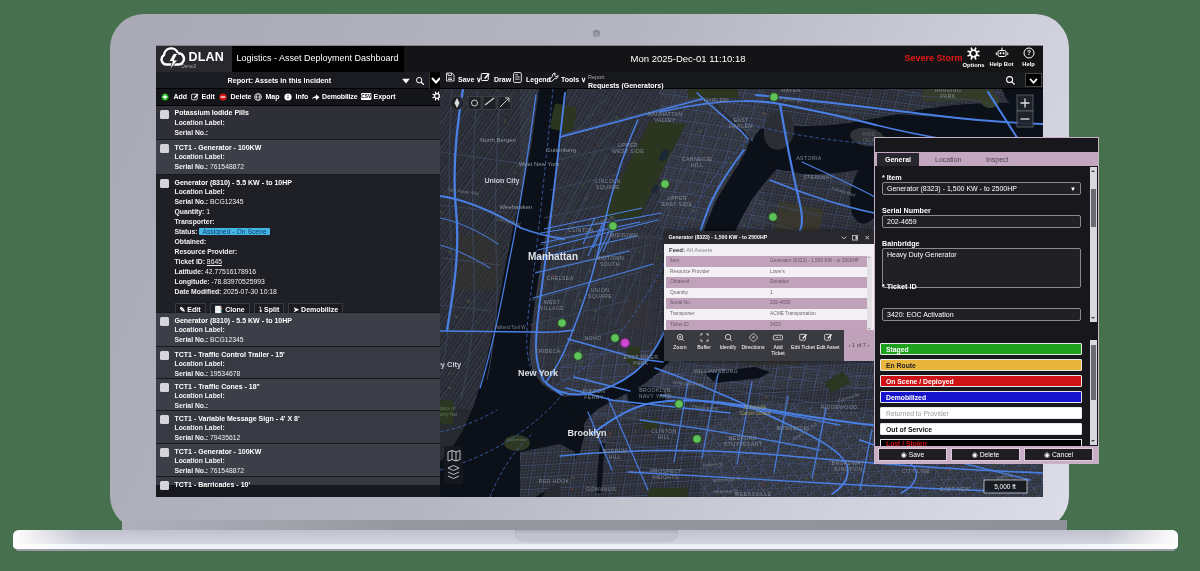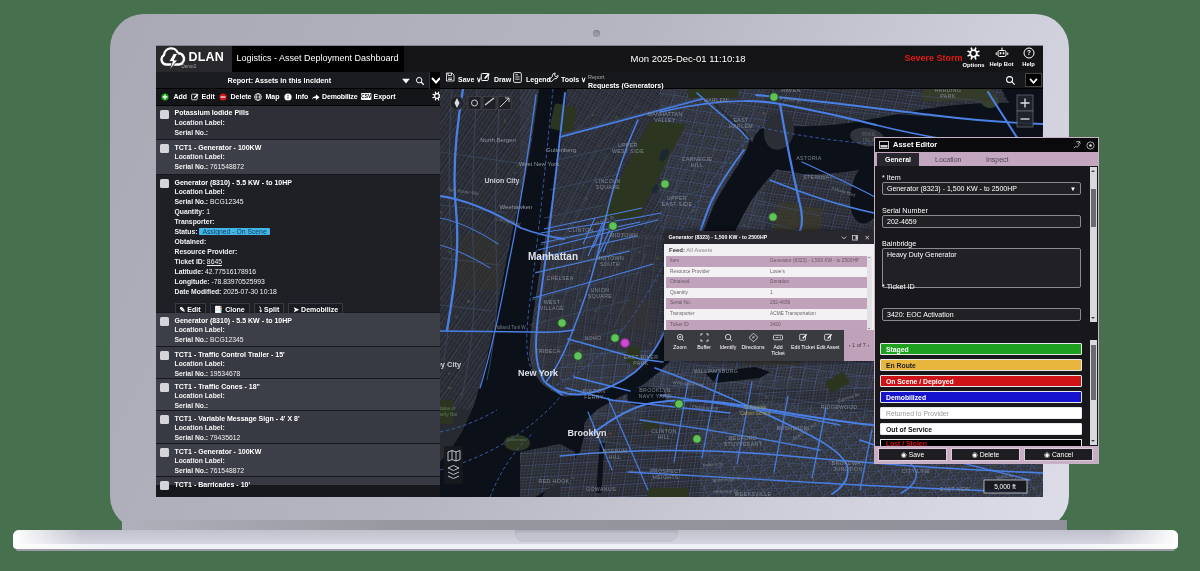--- a/index.html
+++ b/index.html
@@ -82,21 +82,21 @@
 .pf svg { display:block; margin:0 auto 2px;}
 #pp-pager { position:absolute; right:0; top:0; width:30px; height:31px; background:#bfa2ba; color:#4a3a46; font-size:5.5px; text-align:center; line-height:31px;}
 
 #editor { left:874px; top:137px; width:225px; height:327px; background:#17171c; border:1.5px solid #c9b2c5; }
 #ed-title { position:absolute; left:0; top:0; width:100%; height:13.5px; background:#0a0a0c; color:#fff; font-size:7.5px; font-weight:bold; line-height:13.5px; padding-left:18px;}
 #ed-title svg { position:absolute; left:4px; top:3px;}
 #ed-tabs { position:absolute; left:0; top:13.5px; width:100%; height:14.5px; background:#c3a6bf; }
 .tab { position:absolute; top:1.5px; height:13px; font-size:7px; line-height:13px; padding:0 8px; color:#4f4752;}
 .tab.act { background:#27272d; color:#fff; font-weight:bold; }
 #ed-body { position:absolute; left:0; top:28px; width:100%; height:157px; background:#17171c; }
-.ed-lbl { position:absolute; left:7px; color:#fff; font-size:7.2px; font-weight:normal;}
+.ed-lbl { position:absolute; left:7px; color:#fff; font-size:7.2px; font-weight:bold;}
 .ed-in { position:absolute; left:7px; width:199px; background:#202025; border:1px solid #8a8a92; border-radius:2px; color:#fff; font-size:7px; line-height:12px; padding:0 4px; }
 #ed-sb { position:absolute; right:1px; top:29px; width:7px; height:155px; background:#d9d9dd; }
 #ed-sb .th { position:absolute; left:1px; top:22px; width:5px; height:38px; background:#6a6a72;}
 #ed-sb:before{content:"";position:absolute;top:1px;left:1.2px;border:2.3px solid transparent;border-bottom-color:#444;}
 #ed-sb:after{content:"";position:absolute;bottom:1px;left:1.2px;border:2.3px solid transparent;border-top-color:#444;}
 #ed-status-h { position:absolute; left:0; top:185px; width:100%; height:15px; background:#26262b; color:#fff; font-size:7.5px; font-weight:bold; line-height:15px; padding-left:6px; border-top:1px solid #3a3a40;}
 .st { position:absolute; left:5px; width:202px; height:11.5px; font-size:6.8px; font-weight:bold; line-height:11.5px; padding-left:5px; border:1px solid #e8e8ea; border-radius:1px;}
 #ed-foot { position:absolute; left:0; bottom:0; width:100%; height:17px; background:#c9afc5; }
 .edbtn { position:absolute; top:2px; height:12.5px; width:69px; background:#1d1d22; border:1px solid #e0cbdc; color:#fff; font-size:6.8px; line-height:12px; text-align:center; }
 #ed-sb2 { position:absolute; right:1px; top:202px; width:7px; height:105px; background:#d9d9dd;}
@@ -814,32 +814,20 @@
           <path d="M7 11 L16 2 L18 4 L9.5 13z" fill="#fff"></path>
         </svg>Edit Ticket</div>
     <div class="pf" style="left:152px"><svg width="9" height="9" viewBox="0 0 20 20">
           <rect x="1.5" y="3" width="13" height="13" rx="2" fill="none" stroke="#fff" stroke-width="1.6"></rect>
           <path d="M7 11 L16 2 L18 4 L9.5 13z" fill="#fff"></path>
         </svg>Edit Asset</div>
     <div id="pp-pager">‹ 1 of 7 ›</div>
   </div>
 </div>
 <div class="abs" id="editor">
-  <div id="ed-title"><svg width="10" height="8" viewBox="0 0 10 8">
-        <rect x="0.5" y="0.5" width="9" height="7" fill="none" stroke="#ccc"></rect>
-        <rect x="1.5" y="4" width="7" height="2.5" fill="#ccc"></rect>
-      </svg>Asset Editor
-    <svg style="position:absolute;left:auto;right:17px;top:3px" width="8" height="8" viewBox="0 0 20 20">
-        <path d="M8 2 L18 2 L13 7 L16 10 L10 16 L7 13 L2 18 M13 1 L19 7" stroke="#ddd" stroke-width="1.8" fill="none"></path>
-      </svg>
-    <svg style="position:absolute;left:auto;right:3px;top:2.5px" width="9" height="9" viewBox="0 0 20 20">
-        <circle cx="10" cy="10" r="8" fill="none" stroke="#ddd" stroke-width="1.6"></circle>
-        <circle cx="10" cy="10" r="3" fill="#ddd"></circle>
-      </svg>
-  </div>
   <div id="ed-tabs">
     <div class="tab act" style="left:2px;">General</div>
     <div class="tab" style="left:52px;">Location</div>
     <div class="tab" style="left:103px;">Inspect</div>
   </div>
   <div id="ed-body">
     <div class="ed-lbl" style="top:7px">* Item</div>
     <div class="ed-in" style="top:16px; height:13px;">Generator (8323) - 1,500 KW - to 2500HP<span style="position:absolute;right:4px;top:0;color:#fff;font-size:6px;">▼</span></div>
     <div class="ed-lbl" style="top:40px">Serial Number</div>
     <div class="ed-in" style="top:49px; height:13px;">202-4659</div>

